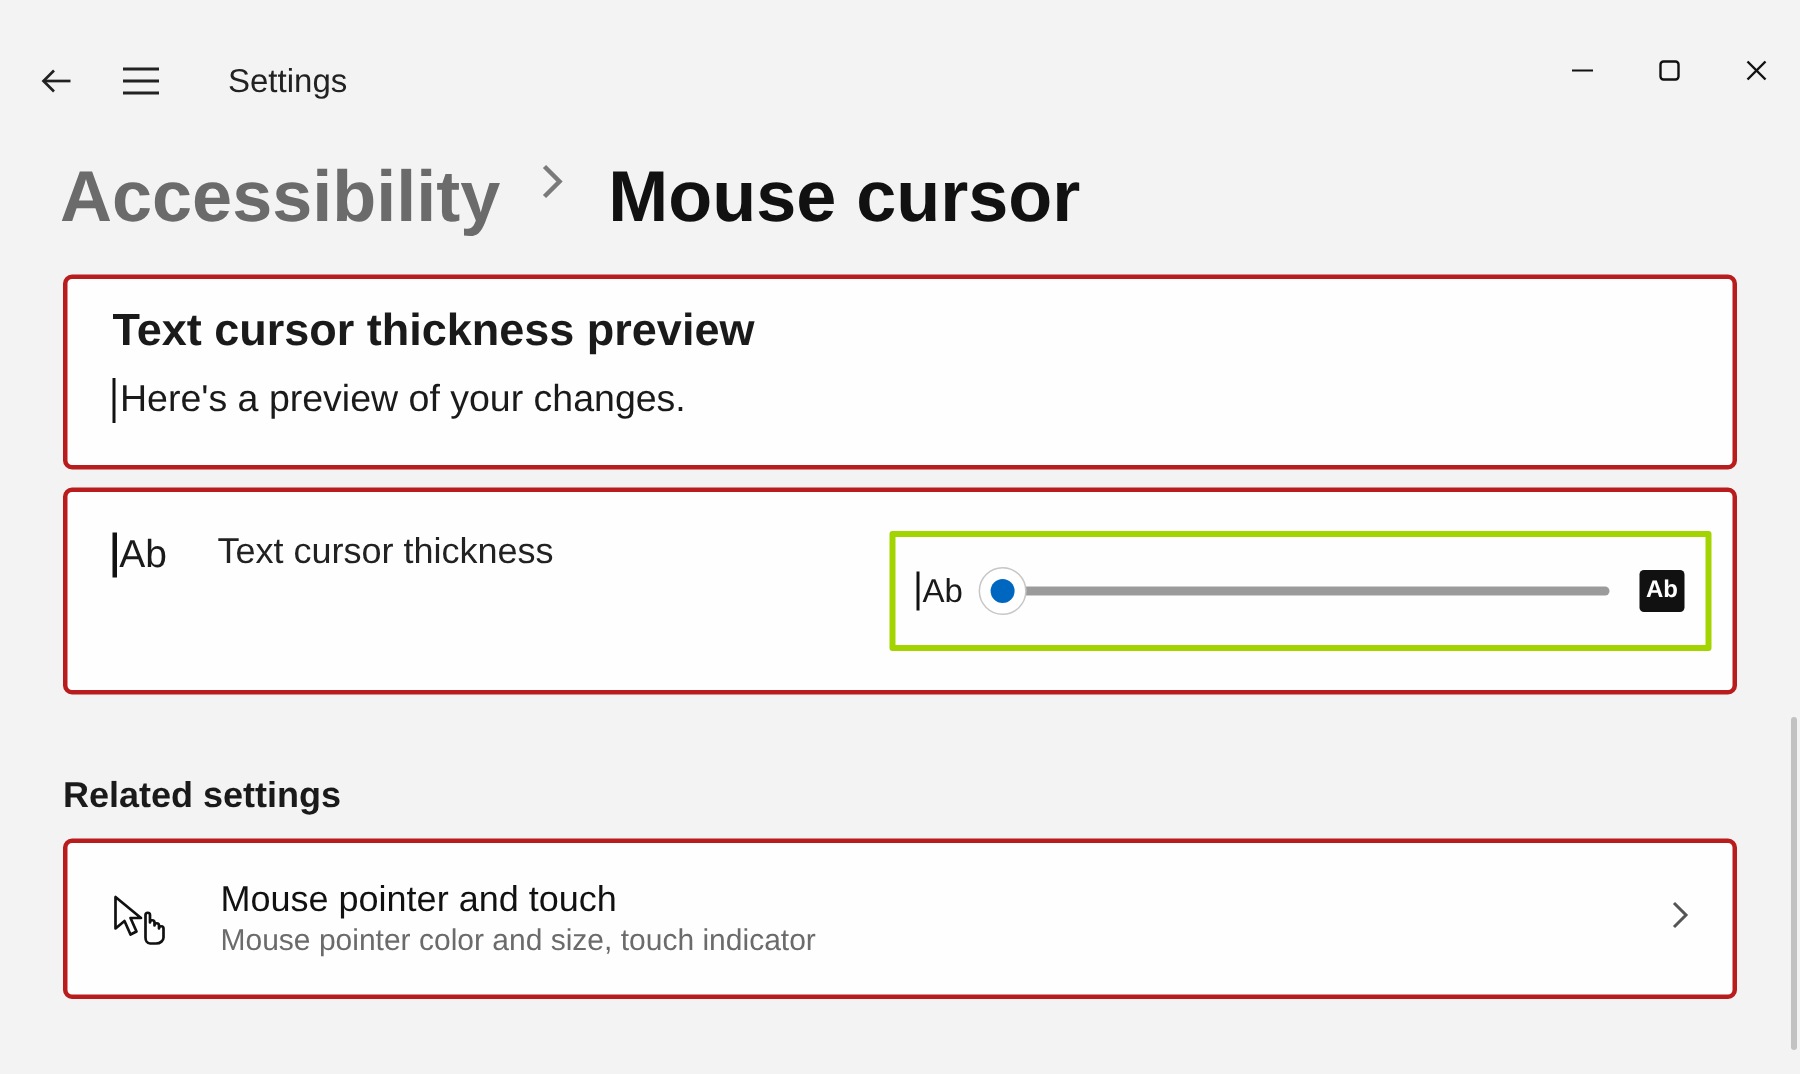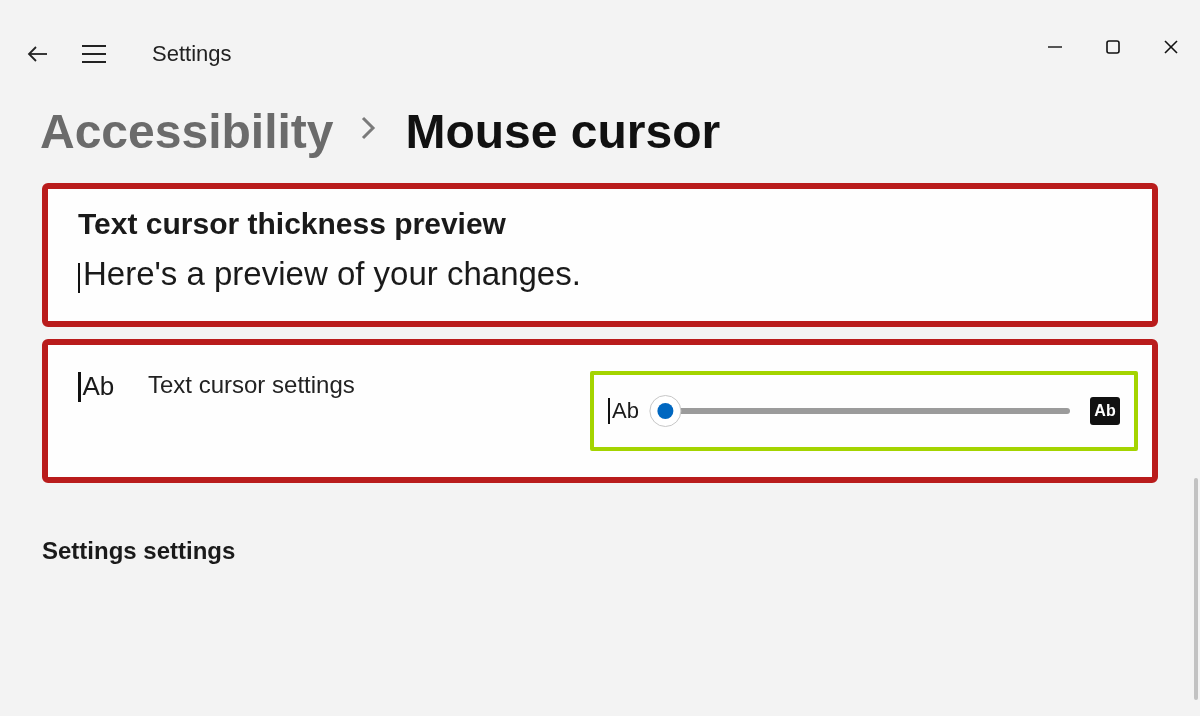--- a/index.html
+++ b/index.html
@@ -44,21 +44,20 @@
     height: 46px;
     display: flex;
     align-items: center;
     justify-content: center;
     cursor: pointer;
   }
 
   
   .breadcrumb {
     display: flex;
-    align-items: center;
     gap: 26px;
     padding: 20px 40px 24px 40px;
   }
   .crumb-parent {
     font-size: 48px;
     font-weight: 600;
     color: #6b6b6b;
     cursor: pointer;
   }
   .crumb-chevron {
@@ -72,37 +71,37 @@
     color: #111;
   }
 
   
   .content {
     padding: 0 42px 0 42px;
   }
 
   .card {
     background: #fefefe;
-    border: 6px solid #b91c1c;
+    border: 3px solid #b91c1c;
     border-radius: 6px;
     margin-bottom: 12px;
   }
 
   .preview-card {
     padding: 18px 30px 28px 30px;
   }
   .preview-heading {
     font-size: 30px;
     font-weight: 600;
     margin-bottom: 14px;
   }
   .preview-line {
     display: flex;
-    align-items: flex-end;
-    font-size: 33px;
+    align-items: flex-start;
+    font-size: 25px;
   }
   .caret {
     display: inline-block;
     width: 2px;
     height: 30px;
     background: #111;
     margin-right: 3px;
     vertical-align: middle;
   }
 
@@ -300,32 +299,49 @@
       <span class="caret"></span>
       <span>Here's a preview of your changes.</span>
     </div>
   </div>
 
   <div class="card slider-card">
     <div class="setting-icon">
       <span class="caret-thin"></span>
         <span>Ab</span>
     </div>
-    <span class="setting-label">Text cursor settings</span>
+    <span class="setting-label">Text cursor thickness</span>
 
     <div class="slider-highlight">
       <div class="slider-end-thin">
         <span class="mini-caret"></span>
           <span>Ab</span>
       </div>
       <div class="slider-track">
         <div class="slider-thumb"></div>
       </div>
       <div class="slider-end-thick">Ab</div>
     </div>
   </div>
 
-  <div class="section-title">Settings settings</div>
-
+  <div class="section-title">Related settings</div>
+
+  <div class="card link-card">
+    <div class="link-icon">
+      <svg width="40" height="36" viewBox="0 0 40 36" fill="none" stroke="#111" stroke-width="1.8" stroke-linejoin="round" stroke-linecap="round">
+        <path d="M4 3 L4 24 L10 19 L14 28 L18 26 L14 17 L21 17 Z"></path>
+        <path d="M24 30 L24 15 C24 13 27 13 27 15 L27 20 C27 18 30 18 30 20 L30 22 C30 20 33 20 33 22 L33 24 C33 22 36 22 36 24 L36 30 C36 32 34 34 31 34 L27 34 C25 34 24 32 24 30 Z"></path>
+      </svg>
+    </div>
+    <div class="link-text">
+      <div class="link-title">Mouse pointer and touch</div>
+      <div class="link-sub">Mouse pointer color and size, touch indicator</div>
+    </div>
+    <div class="link-chevron">
+      <svg width="14" height="22" viewBox="0 0 14 22" fill="none" stroke="#555" stroke-width="2">
+        <polyline points="3,3 11,11 3,19"></polyline>
+      </svg>
+    </div>
+  </div>
 
 </div>
 
 <div class="scrollbar"></div>
 
 </body></html>

